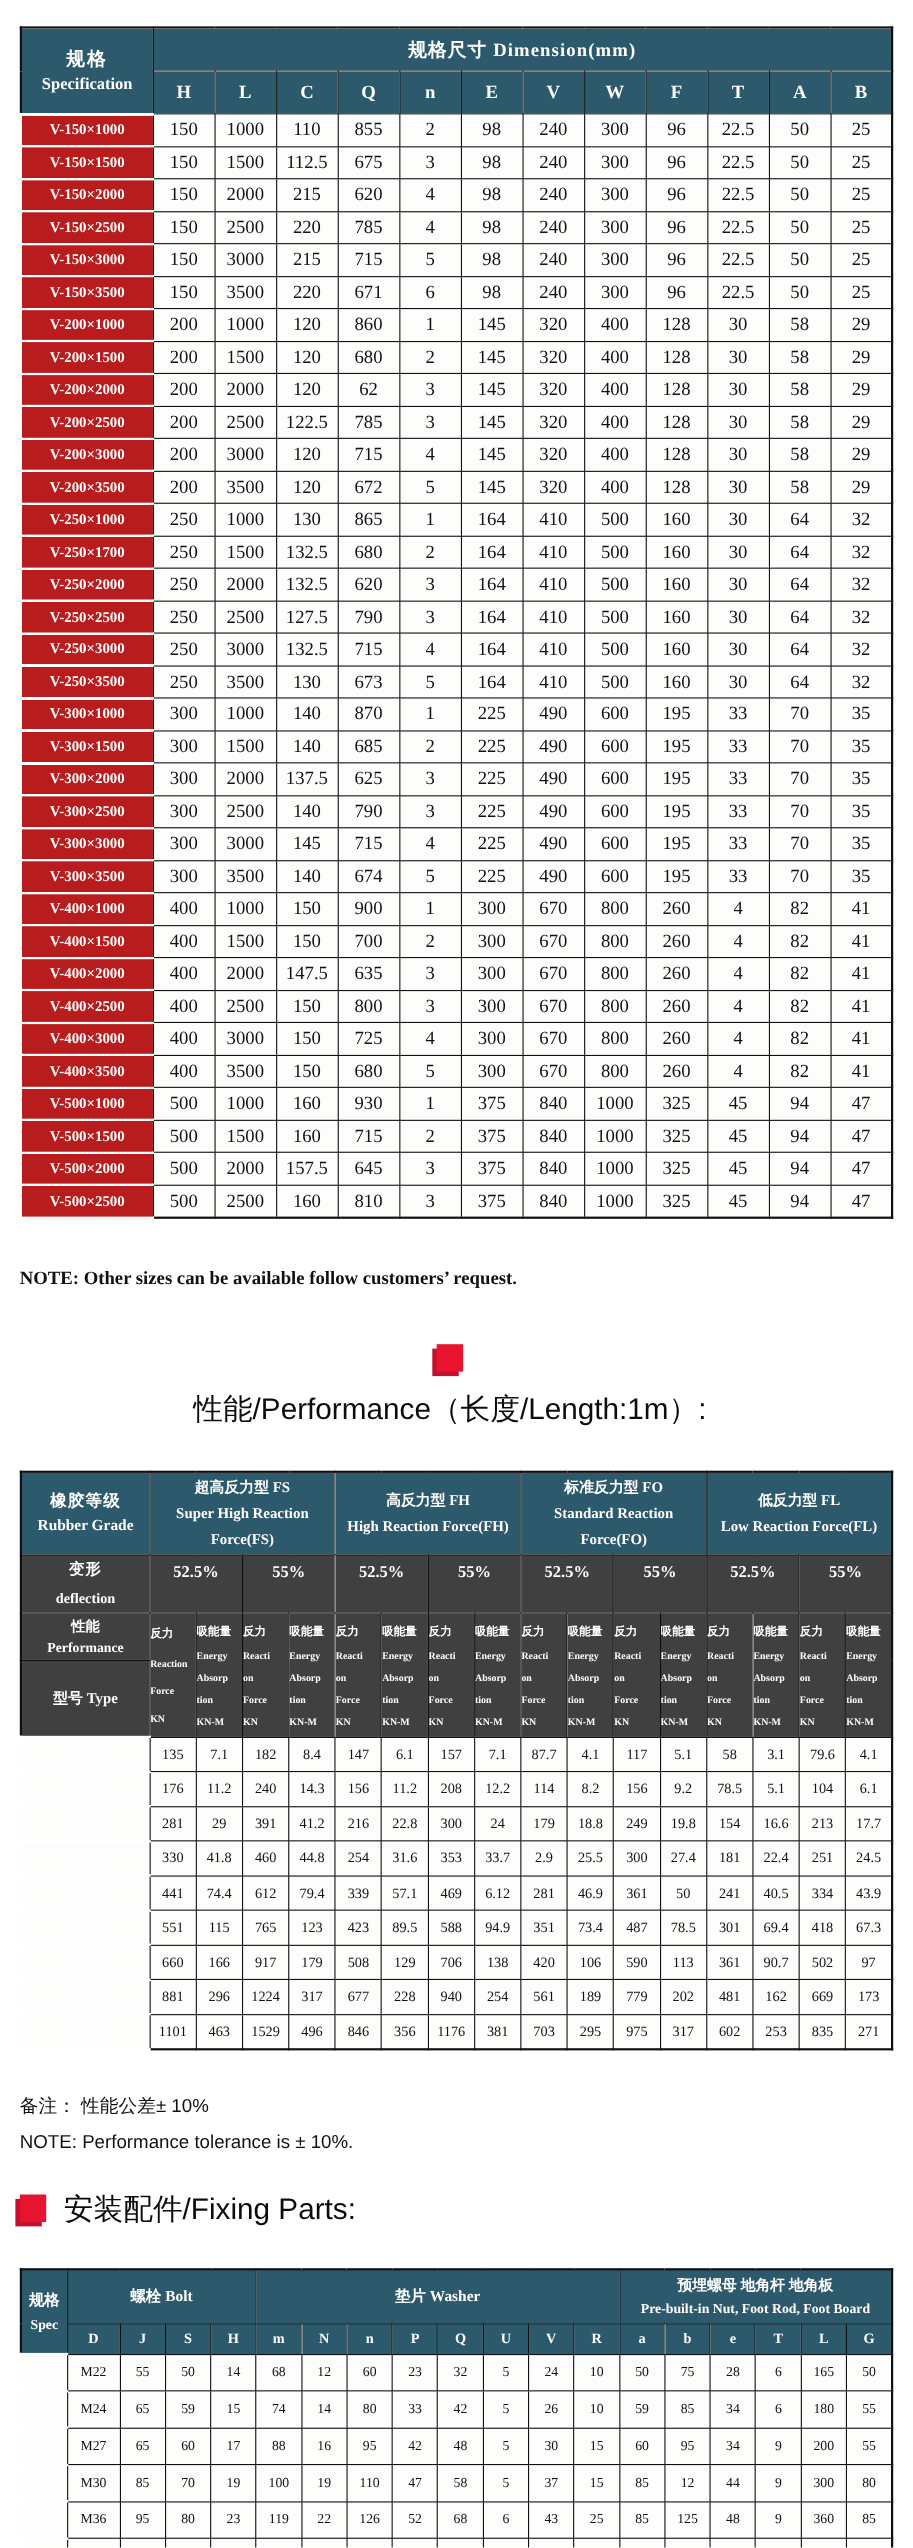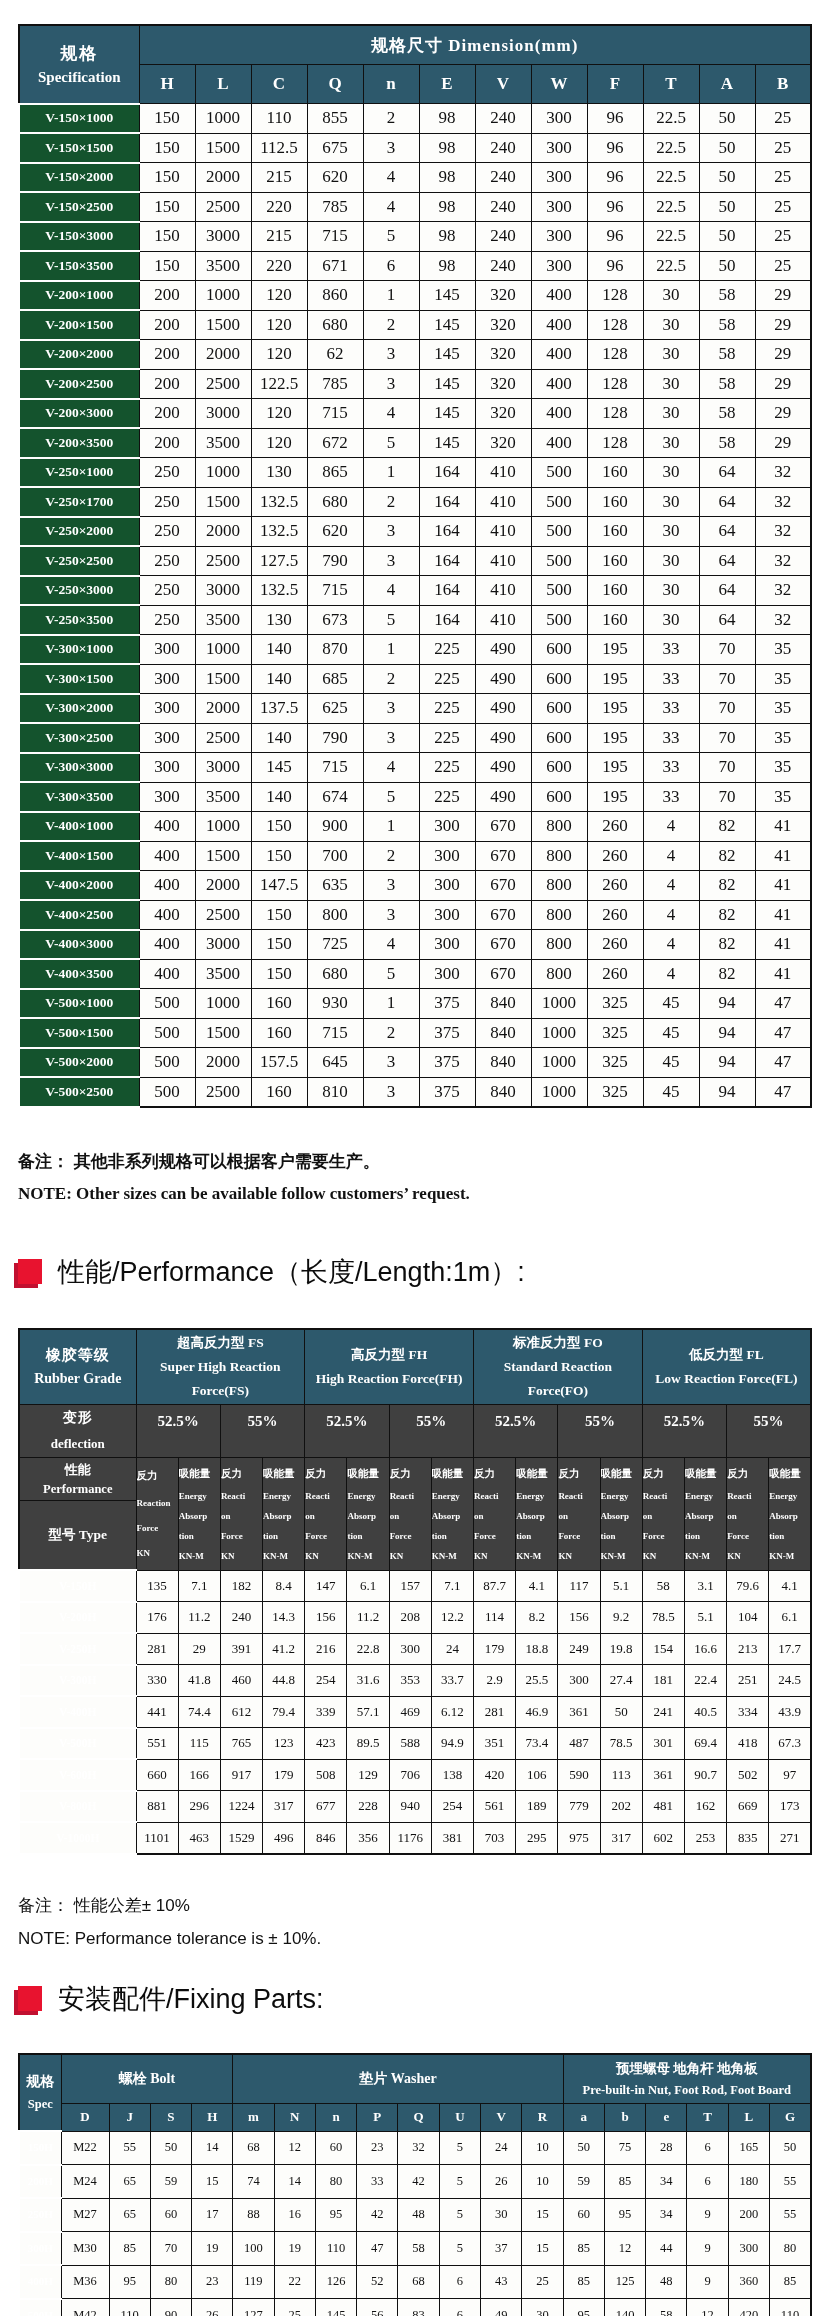--- a/index.html
+++ b/index.html
@@ -10,33 +10,33 @@
   .tbl { border:2px solid #101010; }
   .tbl th, .tbl td { border:1px solid #101010; text-align:center; vertical-align:middle; padding:0; overflow:hidden; }
 
   
   .dim-table th.corner { background:#2d596c; color:#fff; }
   .dim-table th.corner .l1 { font-size:17px; font-weight:bold; letter-spacing:2px; }
   .dim-table th.corner .l2 { font-size:15px; font-weight:bold; margin-top:4px; }
   .dim-table th.span-h { background:#2d596c; color:#fff; font-size:17px; font-weight:bold; height:38px; letter-spacing:1px; }
   .dim-table tr.cols th { background:#2d596c; color:#fff; font-size:17px; font-weight:bold; height:38px; }
   .dim-table td { font-size:17px; height:27.5px; background:#fdfdfb; }
-  td.speclab { background:#14532d; color:#fff; font-weight:bold; font-size:13.5px;
+  td.speclab { background:#b91c1c; color:#fff; font-weight:bold; font-size:13.5px;
                border-top:2.5px solid #fff; border-bottom:2.5px solid #fff; border-left:2.5px solid #fff; border-right:1.5px solid #101010; }
 
   
   .note { margin:0; }
   .note1 { margin-top:38px; }
   .note-cn1 { font-family:"Liberation Sans","DejaVu Sans",sans-serif; font-size:17px; font-weight:600; line-height:32px; }
   .note-en1 { font-size:17px; font-weight:bold; line-height:32px; }
   .note2 { margin-top:34px; }
   .note-cn2, .note-en2 { font-family:"Liberation Sans","DejaVu Sans",sans-serif; font-size:17px; line-height:33px; }
   .sec-title { display:flex; align-items:center; gap:16px; font-family:"Liberation Sans","DejaVu Sans",sans-serif;
                font-size:27px; font-weight:500; color:#0c0c0c; }
-  .t1 { margin-top:44px; margin-bottom:38px; }
+  .t1 { margin-top:44px; margin-bottom:38px;flex-direction:column; }
   .t2 { margin-top:26px; margin-bottom:36px; }
   .red-sq { width:24px; height:25px; background:#e8132f; box-shadow:-4px 4px 0 #c11030; flex:0 0 auto; }
 
   
   .perf-table th { color:#fff; }
   .perf-table .dark { background:#2d596c; }
   .perf-table .med  { background:#404040; }
   .perf-table th.p-corner { height:74px; }
   .perf-table .p-corner .l1 { font-size:15px; font-weight:bold; letter-spacing:1px; }
   .perf-table .p-corner .l2 { font-size:14px; font-weight:bold; margin-top:6px; }
@@ -619,21 +619,20 @@
           <td>1000</td>
           <td>325</td>
           <td>45</td>
           <td>94</td>
           <td>47</td>
         </tr>
       </tbody>
   </table>
 
   <div class="note note1">
-    <div class="note-cn1">备注：  其他非系列规格可以根据客户需要生产。</div>
     <div class="note-en1">NOTE: Other sizes can be available follow customers’  request.</div>
   </div>
 
   <div class="sec-title t1">
     <span class="red-sq"></span>
     <span>性能/Performance（长度/Length:1m）:</span>
   </div>
 
   <table class="tbl perf-table">
     <colgroup id="perf-colgroup">

